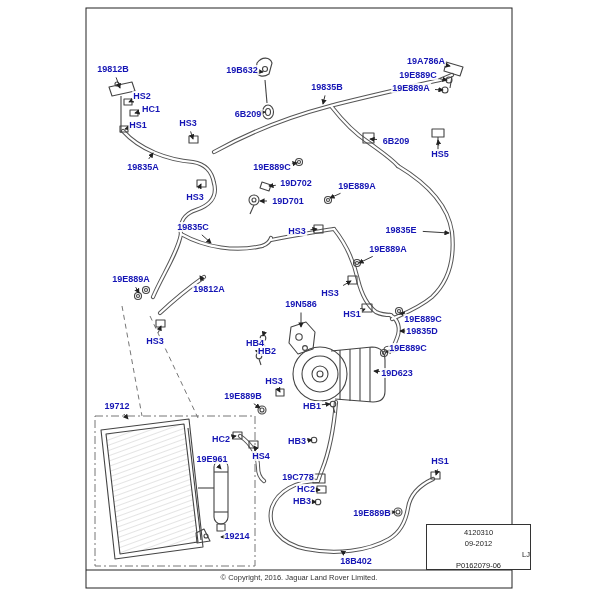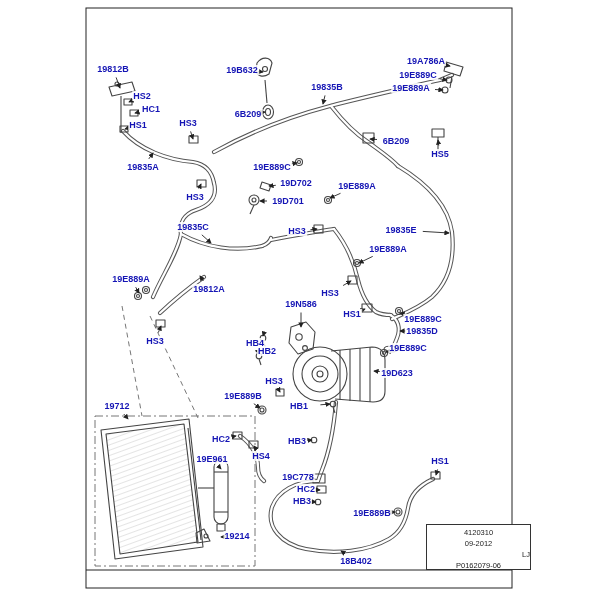--- a/index.html
+++ b/index.html
@@ -272,21 +272,21 @@
       <div class="part-label" style="left: 352px; top: 314px;">HS1</div>
       <div class="part-label" style="left: 423px; top: 319px;">19E889C</div>
       <div class="part-label" style="left: 422px; top: 331px;">19835D</div>
       <div class="part-label" style="left: 267px; top: 323px; margin-top: 28px;">HB2</div>
       <div class="part-label" style="left: 255px; top: 343px;">HB4</div>
       <div class="part-label" style="left: 408px; top: 348px;">19E889C</div>
       <div class="part-label" style="left: 155px; top: 341px;">HS3</div>
       <div class="part-label" style="left: 397px; top: 373px;">19D623</div>
       <div class="part-label" style="left: 274px; top: 381px;">HS3</div>
       <div class="part-label" style="left: 243px; top: 396px;">19E889B</div>
-      <div class="part-label" style="left: 299px; top: 406px;">HB1</div>
+      <div class="part-label" style="left: 312px; top: 406px;">HB1</div>
       <div class="part-label" style="left: 117px; top: 406px;">19712</div>
       <div class="part-label" style="left: 221px; top: 439px;">HC2</div>
       <div class="part-label" style="left: 297px; top: 441px;">HB3</div>
       <div class="part-label" style="left: 212px; top: 459px;">19E961</div>
       <div class="part-label" style="left: 261px; top: 456px;">HS4</div>
       <div class="part-label" style="left: 298px; top: 477px;">19C778</div>
       <div class="part-label" style="left: 306px; top: 489px;">HC2</div>
       <div class="part-label" style="left: 302px; top: 501px;">HB3</div>
       <div class="part-label" style="left: 440px; top: 461px;">HS1</div>
       <div class="part-label" style="left: 372px; top: 513px;">19E889B</div>
@@ -294,14 +294,15 @@
       <div class="part-label" style="left: 356px; top: 561px;">18B402</div>
     </div>
 
   <div class="figure-box">
     <div class="fig-line">4120310</div>
     <div class="fig-line">09-2012</div>
     <div class="fig-line fig-left">LJ</div>
     <div class="fig-line">P0162079-06</div>
   </div>
 
+  <div class="copyright">© Copyright, 2016. Jaguar Land Rover Limited.</div>
 
 </div>
 
 </body></html>

